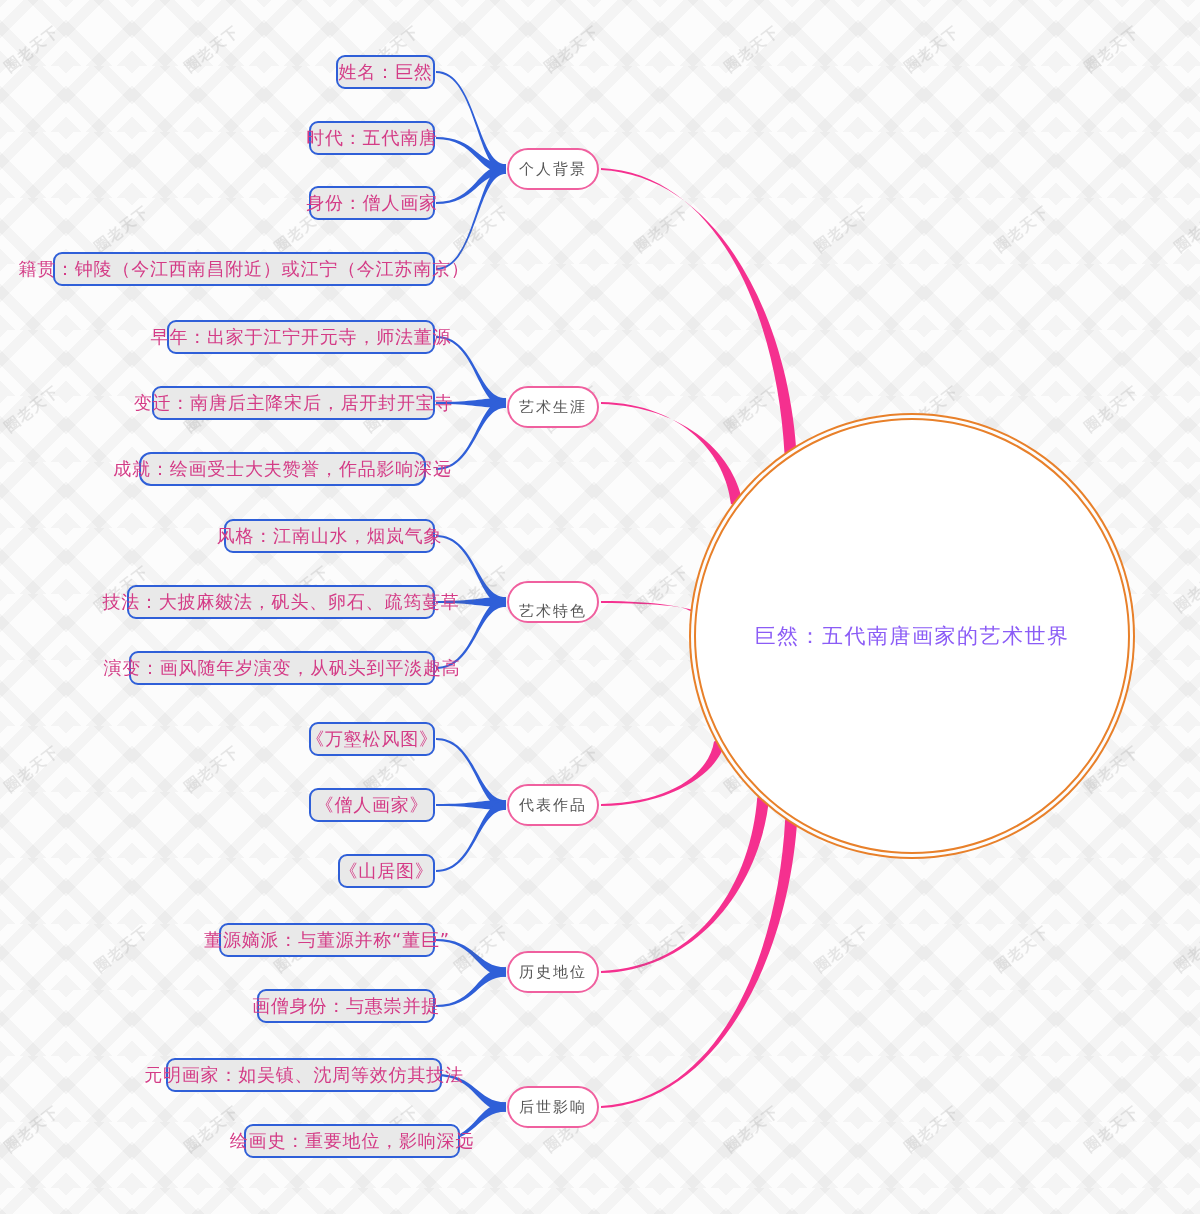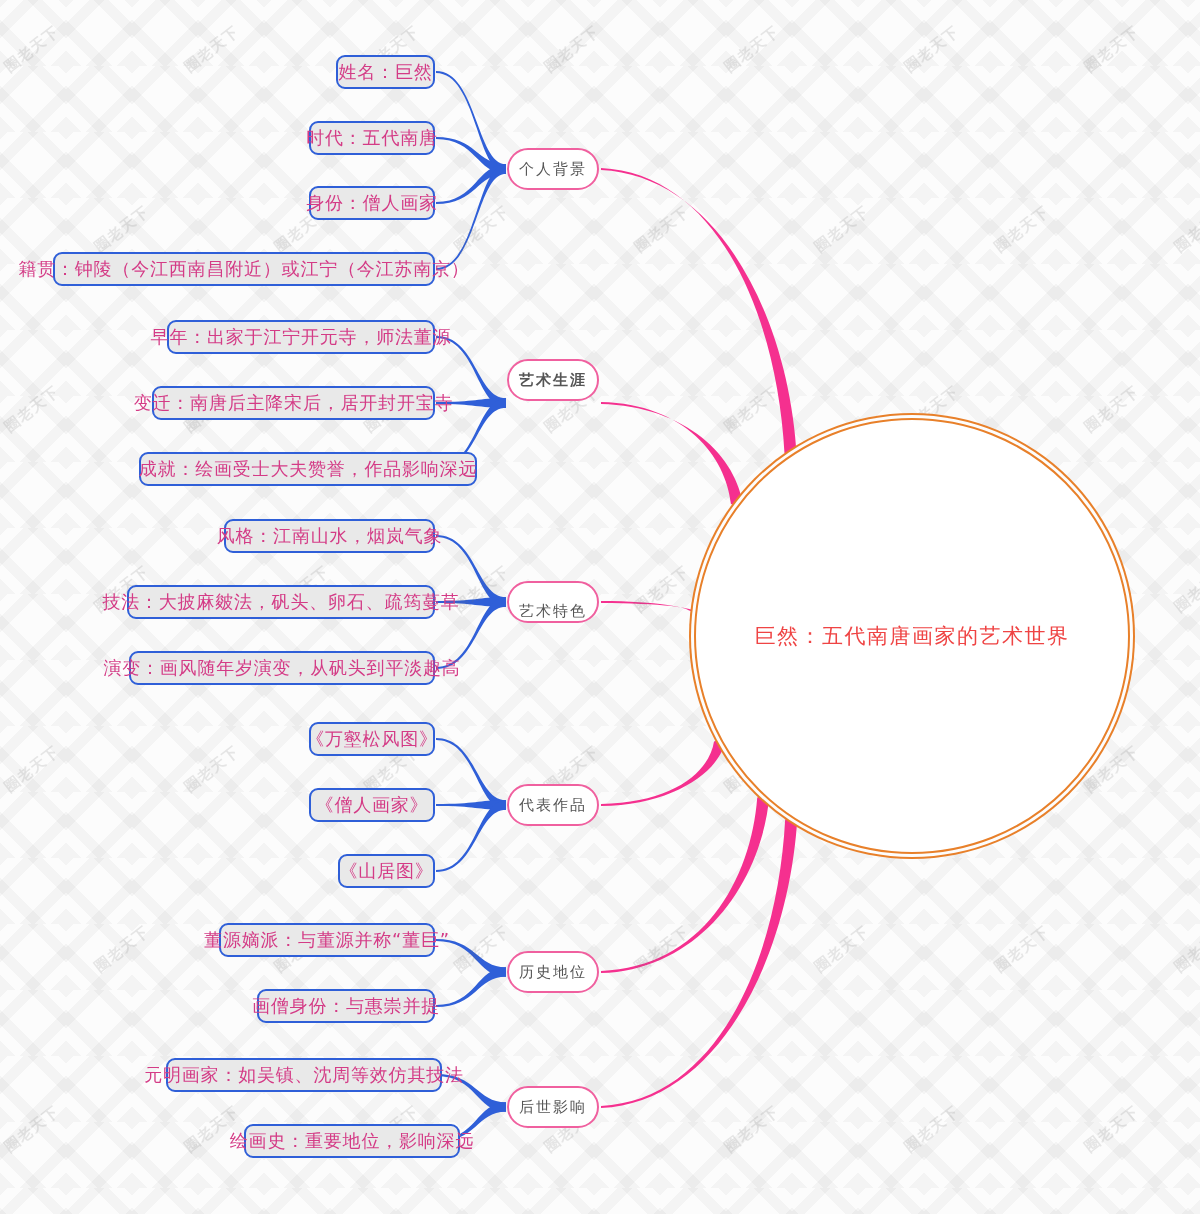--- a/index.html
+++ b/index.html
@@ -70,21 +70,21 @@
     background: #ffffff;
     border: 2px solid #e8802a;
     box-shadow: 0 0 0 3px #fdfdfd, 0 0 0 5px #e8802a;
     display: flex;
     align-items: center;
     justify-content: center;
     box-sizing: border-box;
   }
   .central-label {
     font-size: 21px;
-    color: #ef4444;
+    color: #8b5cf6;
     letter-spacing: 1.5px;
     font-family: "DejaVu Sans", sans-serif;
   }
 
   
   .branch {
     position: absolute;
     background: #ffffff;
     border: 2.5px solid #f0609f;
     border-radius: 22px;
@@ -220,30 +220,30 @@
       </div>
       <div class="leaf" style="left: 309px; top: 121px; width: 126px;">
         <span class="leaf-label">时代：五代南唐</span>
       </div>
       <div class="leaf" style="left: 309px; top: 186px; width: 126px;">
         <span class="leaf-label">身份：僧人画家</span>
       </div>
       <div class="leaf" style="left: 53px; top: 252px; width: 382px;">
         <span class="leaf-label">籍贯：钟陵（今江西南昌附近）或江宁（今江苏南京）</span>
       </div>
-      <div class="branch" style="left: 507px; top: 359px; width: 92px; font-weight: bold;">
+      <div class="branch" style="left: 507px; top: 386px; width: 92px;">
         <span class="branch-label">艺术生涯</span>
       </div>
       <div class="leaf" style="left: 167px; top: 320px; width: 268px;">
         <span class="leaf-label">早年：出家于江宁开元寺，师法董源</span>
       </div>
       <div class="leaf" style="left: 152px; top: 386px; width: 283px;">
         <span class="leaf-label">变迁：南唐后主降宋后，居开封开宝寺</span>
       </div>
-      <div class="leaf" style="left: 139px; top: 452px; width: 338px;">
+      <div class="leaf" style="left: 139px; top: 452px; width: 287px; border-radius: 12px;">
         <span class="leaf-label">成就：绘画受士大夫赞誉，作品影响深远</span>
       </div>
       <div class="branch" style="left: 507px; top: 581px; width: 92px; align-items: flex-end;">
         <span class="branch-label">艺术特色</span>
       </div>
       <div class="leaf" style="left: 224px; top: 519px; width: 211px;">
         <span class="leaf-label">风格：江南山水，烟岚气象</span>
       </div>
       <div class="leaf" style="left: 127px; top: 585px; width: 308px;">
         <span class="leaf-label">技法：大披麻皴法，矾头、卵石、疏筠蔓草</span>

